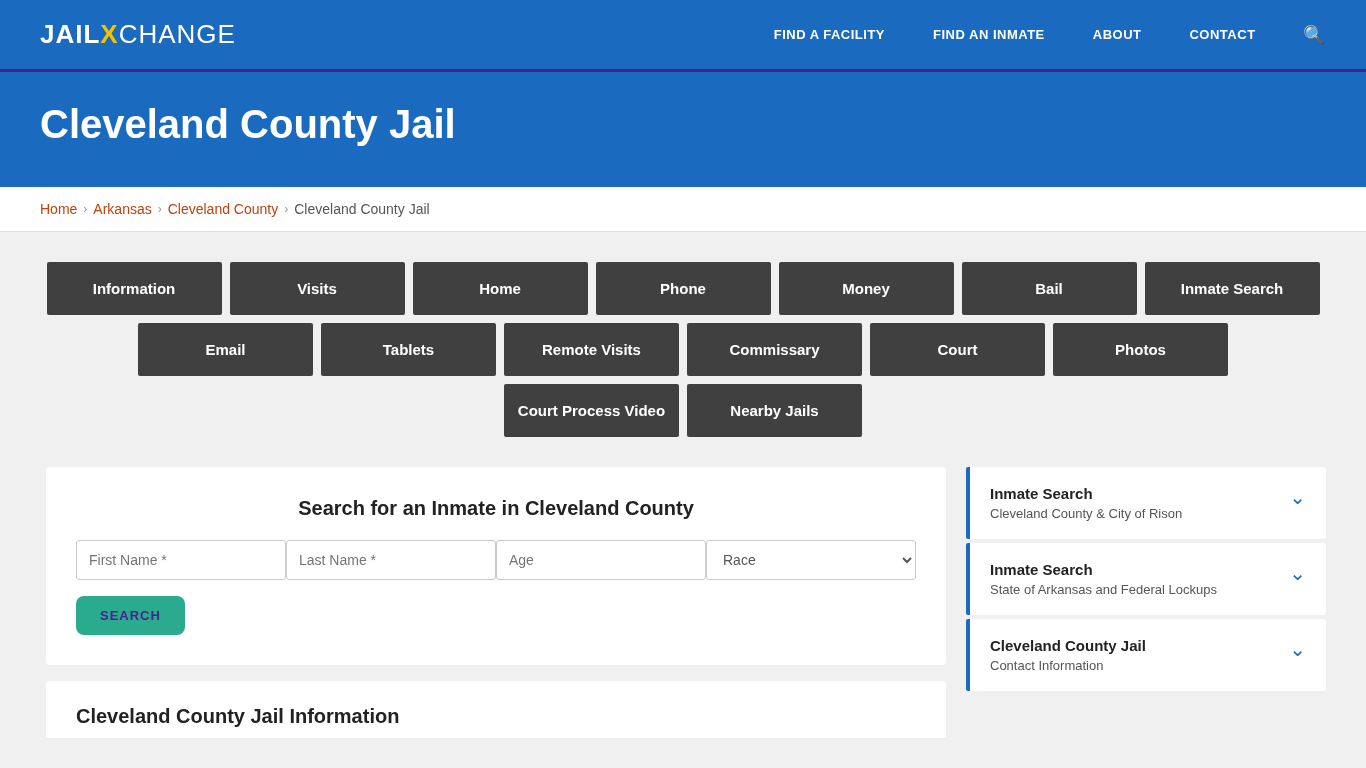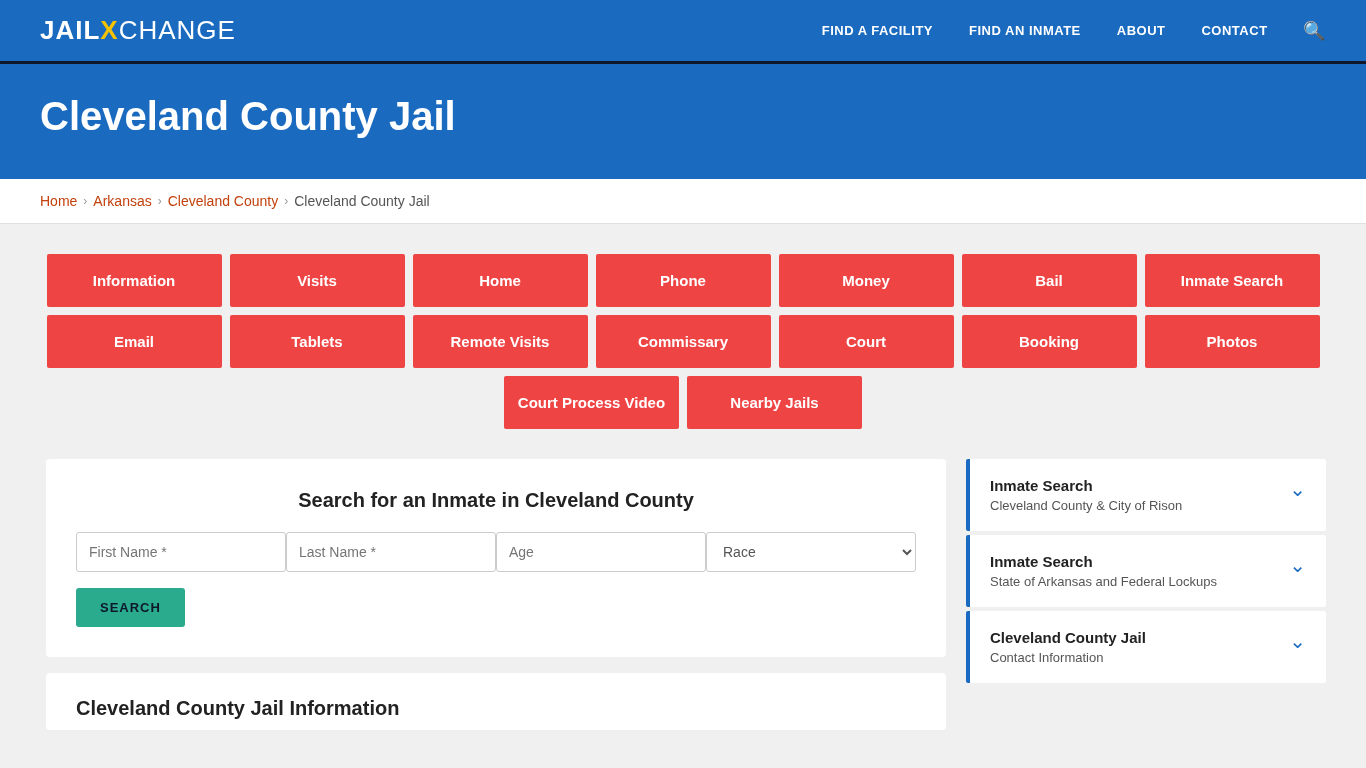--- a/index.html
+++ b/index.html
@@ -5,22 +5,22 @@
     * { box-sizing: border-box; margin: 0; padding: 0; }
     body { font-family: Arial, sans-serif; background: #f0f0f0; color: #333; }
 
     
     .header {
       background: #1a6bbf;
       display: flex;
       align-items: center;
       justify-content: space-between;
       padding: 17px 40px;
-      height: 64px;
-      border-bottom: 3px solid #0f172a;
+      height: 72px;
+      border-bottom: 3px solid #4c1d95;
     }
     .logo {
       display: flex;
       align-items: center;
       font-size: 26px;
       font-weight: 900;
       color: #fff;
       letter-spacing: 1px;
     }
     .logo-exchange {
@@ -30,21 +30,21 @@
     .logo-jail {
       font-weight: 900;
     }
     .logo-x {
       color: #f5c200;
       font-weight: 900;
     }
     .nav {
       display: flex;
       align-items: center;
-      gap: 36px;
+      gap: 48px;
     }
     .nav-item {
       color: #fff;
       font-size: 13px;
       font-weight: 700;
       letter-spacing: 0.5px;
       cursor: pointer;
       text-transform: uppercase;
     }
     .search-icon-nav {
@@ -99,21 +99,21 @@
     .tiles-section {
       margin-bottom: 30px;
     }
     .tiles-row {
       display: flex;
       gap: 8px;
       margin-bottom: 8px;
       justify-content: center;
     }
     .tile {
-      background: #ef4444;
+      background: #404040;
       color: #fff;
       font-size: 15px;
       font-weight: 600;
       padding: 18px 10px;
       text-align: center;
       cursor: pointer;
       border-radius: 2px;
       flex: 1;
       min-width: 130px;
       max-width: 175px;
@@ -156,27 +156,27 @@
       font-size: 14px;
       color: #555;
       flex: 1;
     }
     .search-fields select {
       background: #fff;
       cursor: pointer;
     }
     .search-btn {
       background: #2aab8e;
-      color: #0f172a;
+      color: #4c1d95;
       border: none;
       padding: 12px 24px;
       font-size: 13px;
       font-weight: 700;
       letter-spacing: 1px;
-      border-radius: 3px;
+      border-radius: 8px;
       cursor: pointer;
       text-transform: uppercase;
     }
 
     
     .info-section {
       background: #fff;
       border-radius: 4px;
       padding: 24px 30px 10px 30px;
       margin-top: 16px;
@@ -266,21 +266,20 @@
       <div class="tile">Money</div>
       <div class="tile">Bail</div>
       <div class="tile">Inmate Search</div>
     </div>
     <div class="tiles-row">
       <div class="tile">Email</div>
       <div class="tile">Tablets</div>
       <div class="tile">Remote Visits</div>
       <div class="tile">Commissary</div>
       <div class="tile">Court</div>
-      <div class="tile">Booking</div>
       <div class="tile">Photos</div>
     </div>
     <div class="tiles-row">
       <div class="tile">Court Process Video</div>
       <div class="tile">Nearby Jails</div>
     </div>
   </div>
 
   <div class="content-layout">
 

